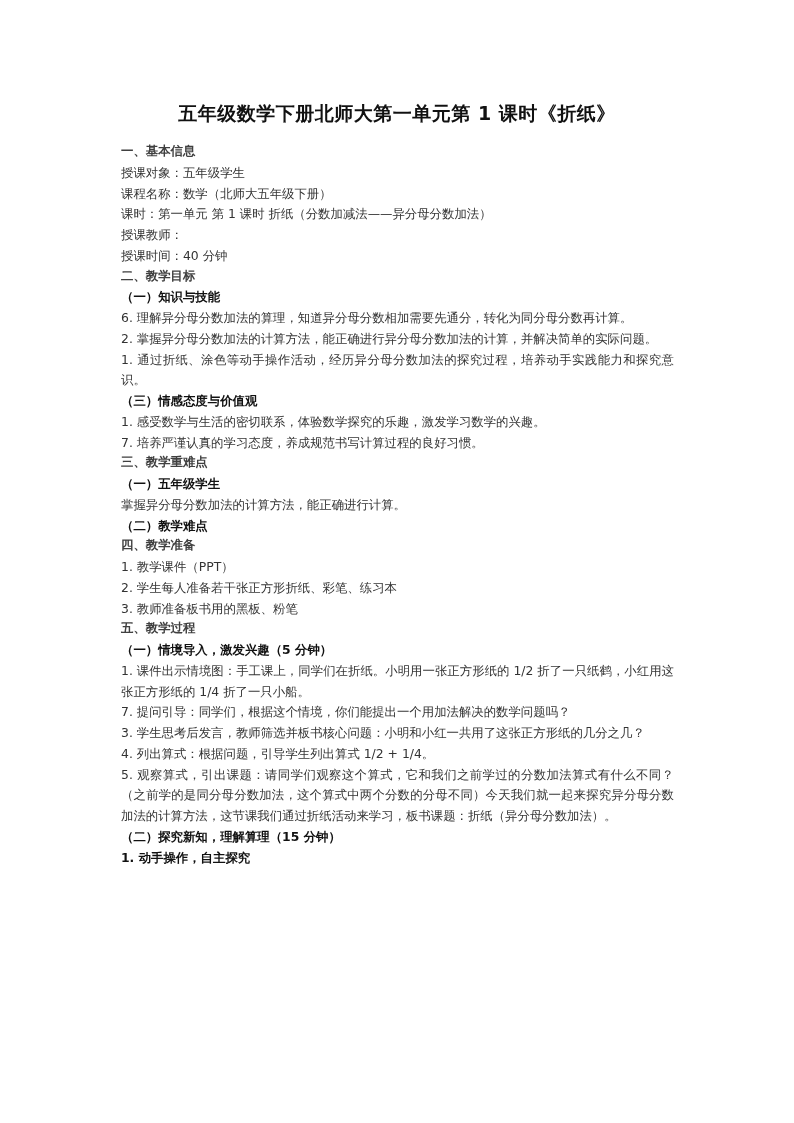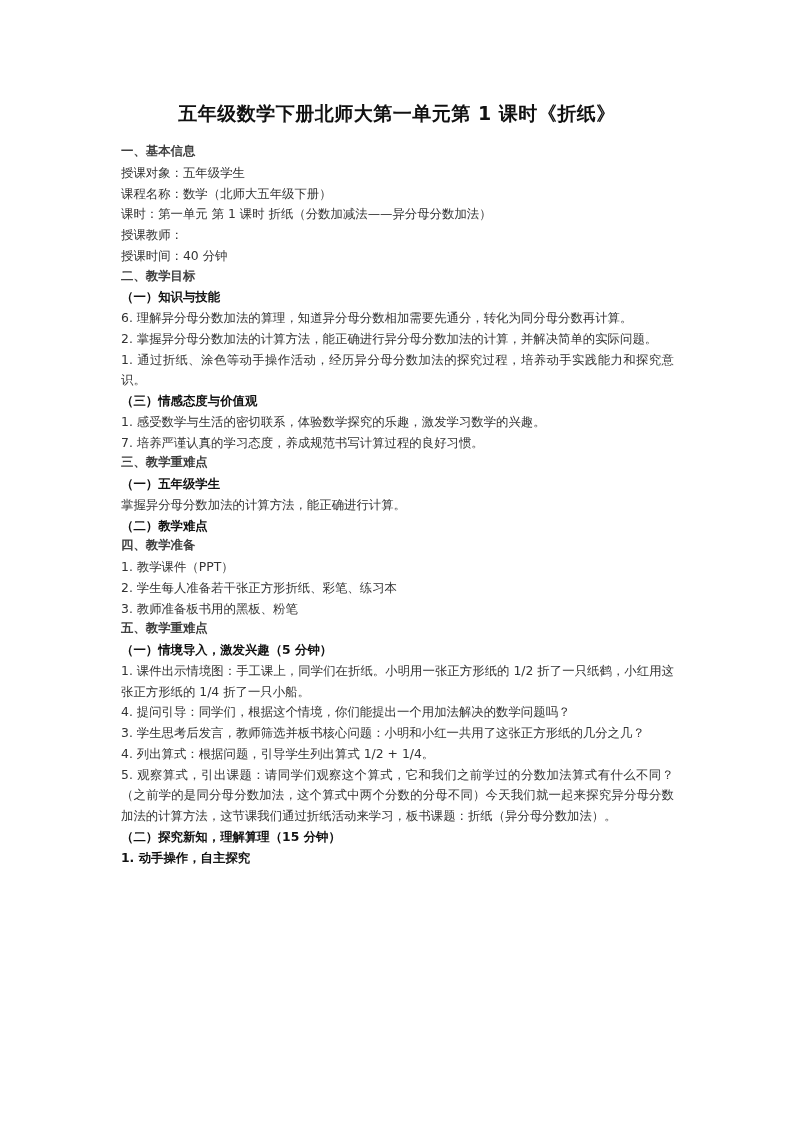--- a/index.html
+++ b/index.html
@@ -33,23 +33,23 @@
       <p class="line ">1. 感受数学与生活的密切联系，体验数学探究的乐趣，激发学习数学的兴趣。</p>
       <p class="line ">7. 培养严谨认真的学习态度，养成规范书写计算过程的良好习惯。</p>
       <p class="line h1">三、教学重难点</p>
       <p class="line h2">（一）五年级学生</p>
       <p class="line ">掌握异分母分数加法的计算方法，能正确进行计算。</p>
       <p class="line h2">（二）教学难点</p>
       <p class="line h1">四、教学准备</p>
       <p class="line ">1. 教学课件（PPT）</p>
       <p class="line ">2. 学生每人准备若干张正方形折纸、彩笔、练习本</p>
       <p class="line ">3. 教师准备板书用的黑板、粉笔</p>
-      <p class="line h1">五、教学重难点</p>
+      <p class="line h1">五、教学过程</p>
       <p class="line h2">（一）情境导入，激发兴趣（5 分钟）</p>
       <p class="line ">1. 课件出示情境图：手工课上，同学们在折纸。小明用一张正方形纸的 1/2 折了一只纸鹤，小红用这张正方形纸的 1/4 折了一只小船。</p>
-      <p class="line ">4. 提问引导：同学们，根据这个情境，你们能提出一个用加法解决的数学问题吗？</p>
+      <p class="line ">7. 提问引导：同学们，根据这个情境，你们能提出一个用加法解决的数学问题吗？</p>
       <p class="line ">3. 学生思考后发言，教师筛选并板书核心问题：小明和小红一共用了这张正方形纸的几分之几？</p>
       <p class="line ">4. 列出算式：根据问题，引导学生列出算式 1/2 + 1/4。</p>
       <p class="line ">5. 观察算式，引出课题：请同学们观察这个算式，它和我们之前学过的分数加法算式有什么不同？（之前学的是同分母分数加法，这个算式中两个分数的分母不同）今天我们就一起来探究异分母分数加法的计算方法，这节课我们通过折纸活动来学习，板书课题：折纸（异分母分数加法）。</p>
       <p class="line h2">（二）探究新知，理解算理（15 分钟）</p>
       <p class="line h3">1. 动手操作，自主探究</p>
     </div>
 </div>
 
 </body></html>

